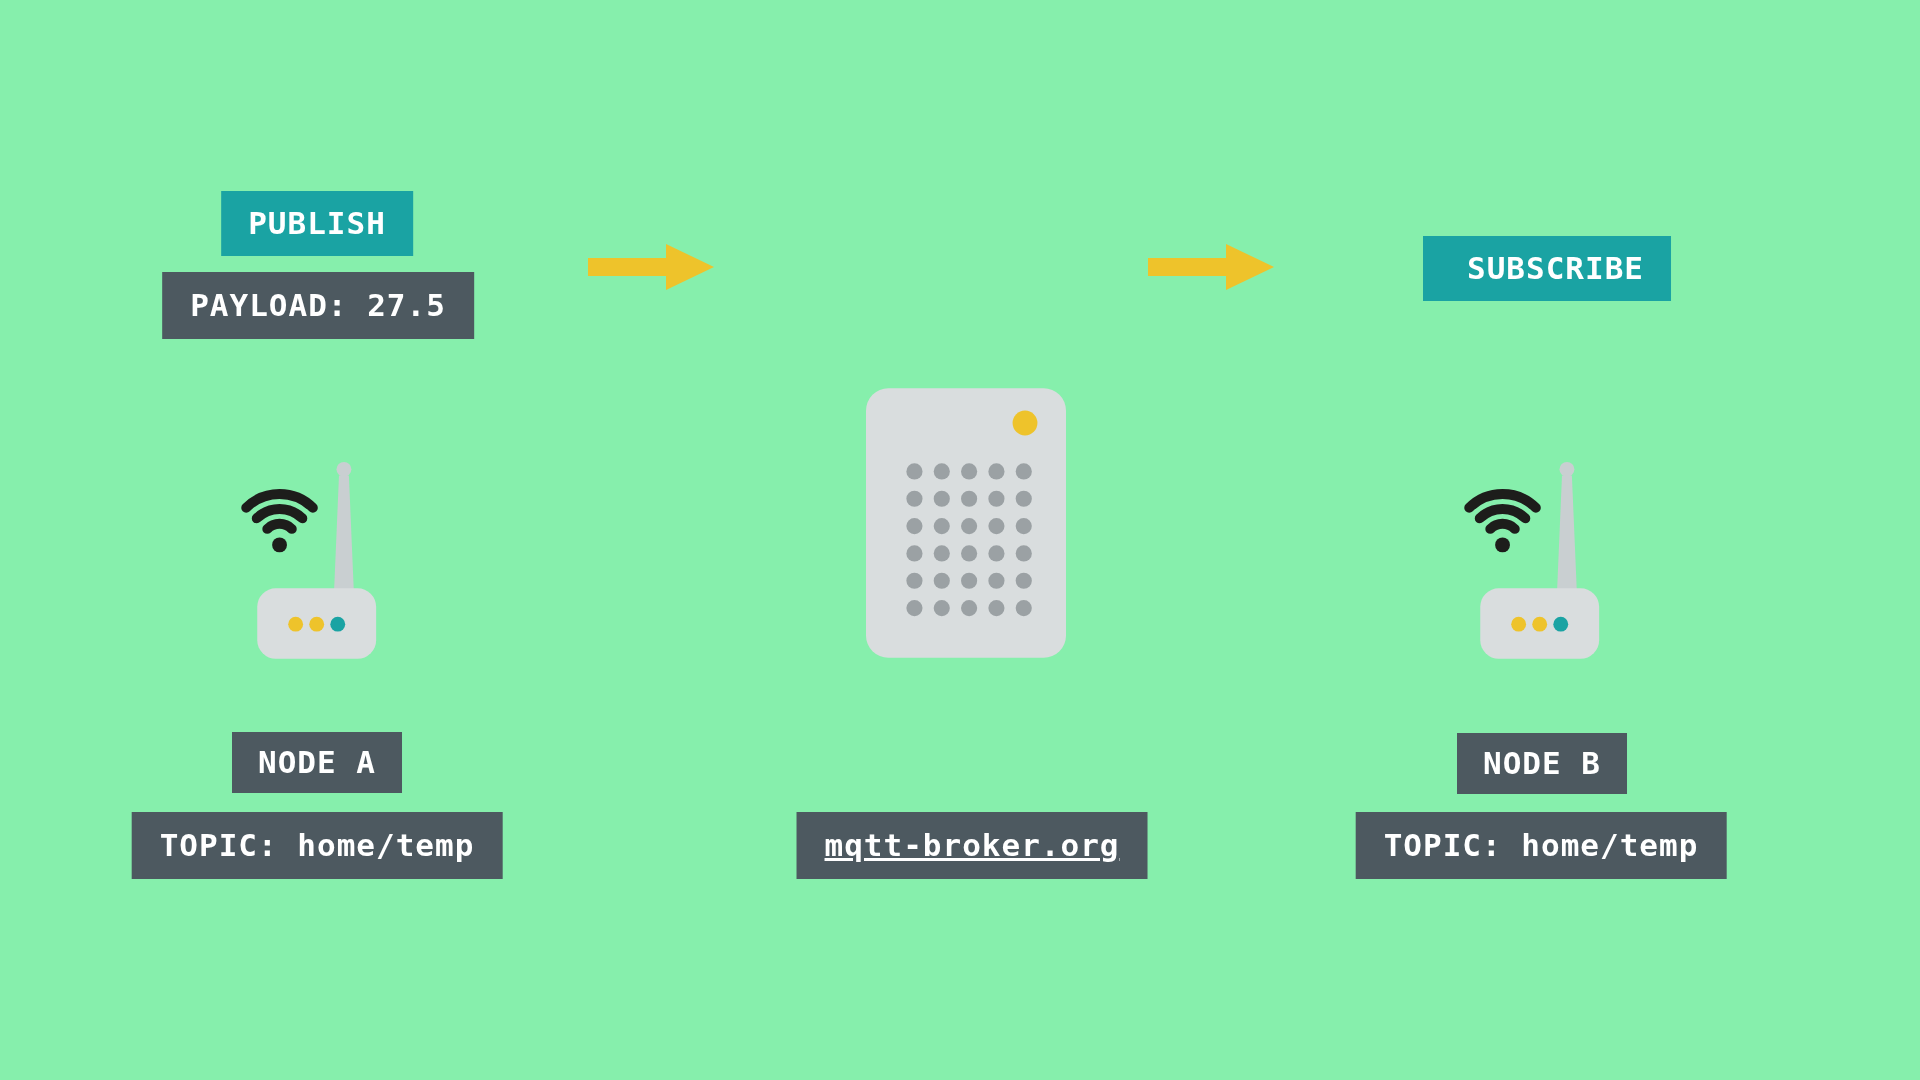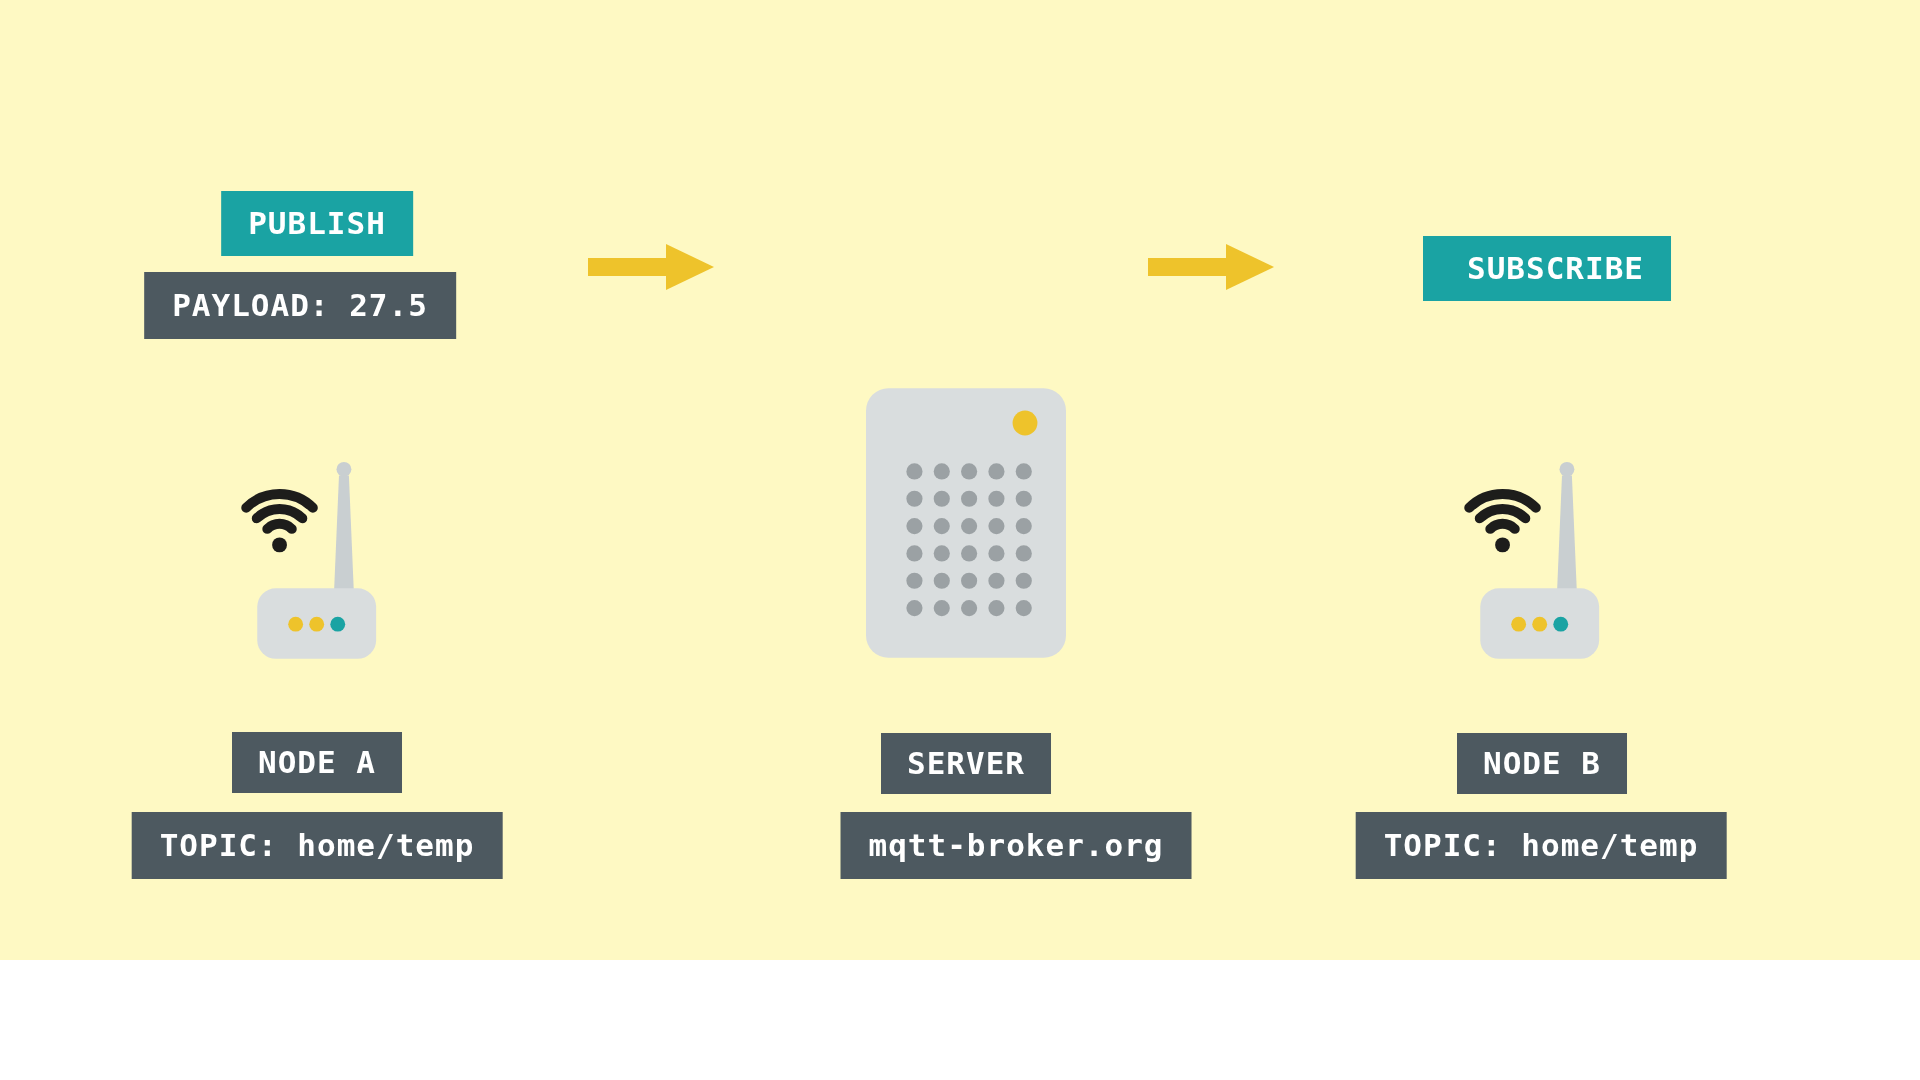--- a/index.html
+++ b/index.html
@@ -3,22 +3,22 @@
 <meta charset="utf-8">
 <style>
   html, body {
     margin: 0;
     padding: 0;
     background: #ffffff;
   }
   .canvas {
     position: relative;
     width: 1920px;
-    height: 960px;
-    background: #fef9c3;
+    height: 1080px;
+    background: #86efac;
     overflow: hidden;
     font-family: "DejaVu Sans Mono", "Liberation Mono", monospace;
   }
   .badge {
     position: absolute;
     transform: translateX(-50%);
     color: #ffffff;
     font-weight: bold;
     font-size: 31px;
     line-height: 1;
@@ -29,21 +29,21 @@
   .badge.dark { background: #4D5960; padding: 18px 28px; }
   .badge.node { padding: 15px 26px; }
   .icon-abs { position: absolute; }
 </style>
 </head>
 <body>
 
 <div class="canvas">
 
   <div class="badge teal" style="left:317px; top:191px;">PUBLISH</div>
-  <div class="badge dark" style="left:300px; top:272px;">PAYLOAD: 27.5</div>
+  <div class="badge dark" style="left:318px; top:272px;">PAYLOAD: 27.5</div>
 
   <div class="badge teal" style="left:1547px; top:236px;padding-left:44px;">SUBSCRIBE</div>
 
   <svg class="icon-abs" style="left:588px; top:240px;" width="130" height="54" viewBox="0 0 130 54" aria-hidden="true">
     <rect x="0" y="18" width="78" height="18" fill="#EEC32B"></rect>
     <polygon points="78,4 126,27 78,50" fill="#EEC32B"></polygon>
   </svg>
 
   <svg class="icon-abs" style="left:1148px; top:240px;" width="130" height="54" viewBox="0 0 130 54" aria-hidden="true">
     <rect x="0" y="18" width="78" height="18" fill="#EEC32B"></rect>
@@ -109,19 +109,18 @@
     <circle cx="40" cy="70" r="6" fill="#1D1D1B"></circle>
     <rect x="22" y="105" width="96" height="57" rx="15" fill="#D9DDDE"></rect>
     <circle cx="53" cy="134" r="6" fill="#EEC32B"></circle>
     <circle cx="70" cy="134" r="6" fill="#EEC32B"></circle>
     <circle cx="87" cy="134" r="6" fill="#1AA3A3"></circle>
   </svg>
 
   <div class="badge dark node" style="left:317px; top:732px;">NODE A</div>
   <div class="badge dark" style="left:317px; top:812px;">TOPIC: home/temp</div>
 
-  <div class="badge dark node" style="left:966px; top:733px;">SERVER</div>
-  <div class="badge dark" style="left:1016px; top:812px;">mqtt-broker.org</div>
+  <div class="badge dark" style="left:972px; top:812px;text-decoration:underline;">mqtt-broker.org</div>
 
   <div class="badge dark node" style="left:1542px; top:733px;text-align:right;">NODE B</div>
   <div class="badge dark" style="left:1541px; top:812px;">TOPIC: home/temp</div>
 
 </div>
 
 </body></html>

